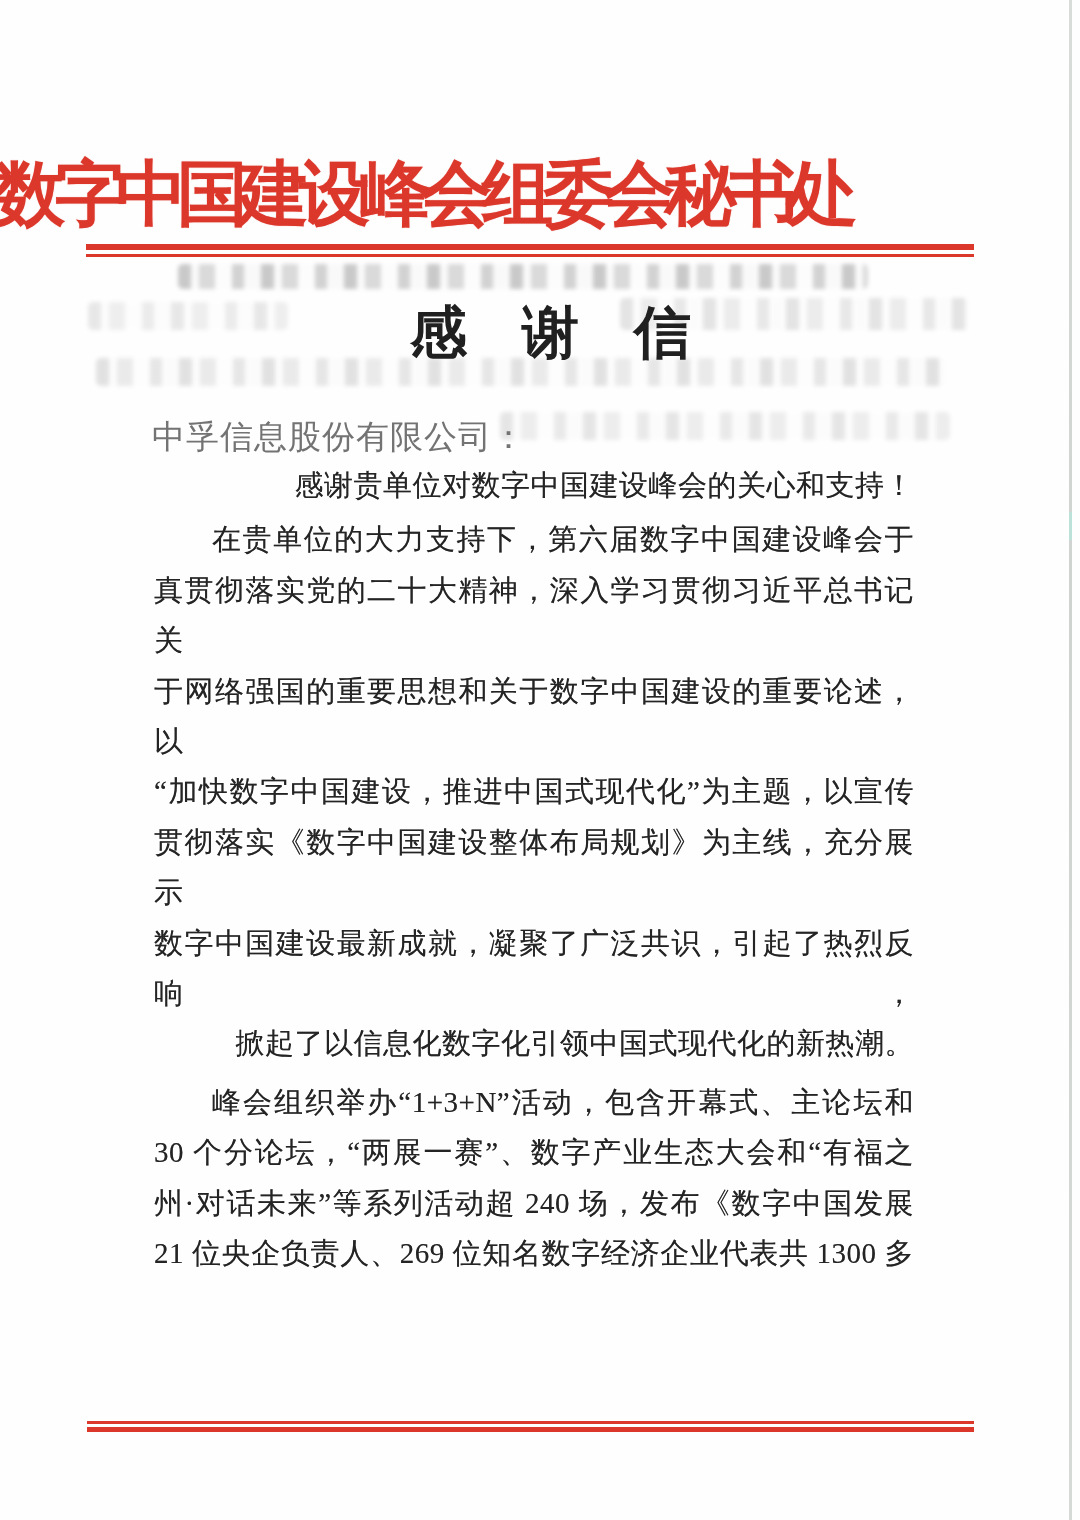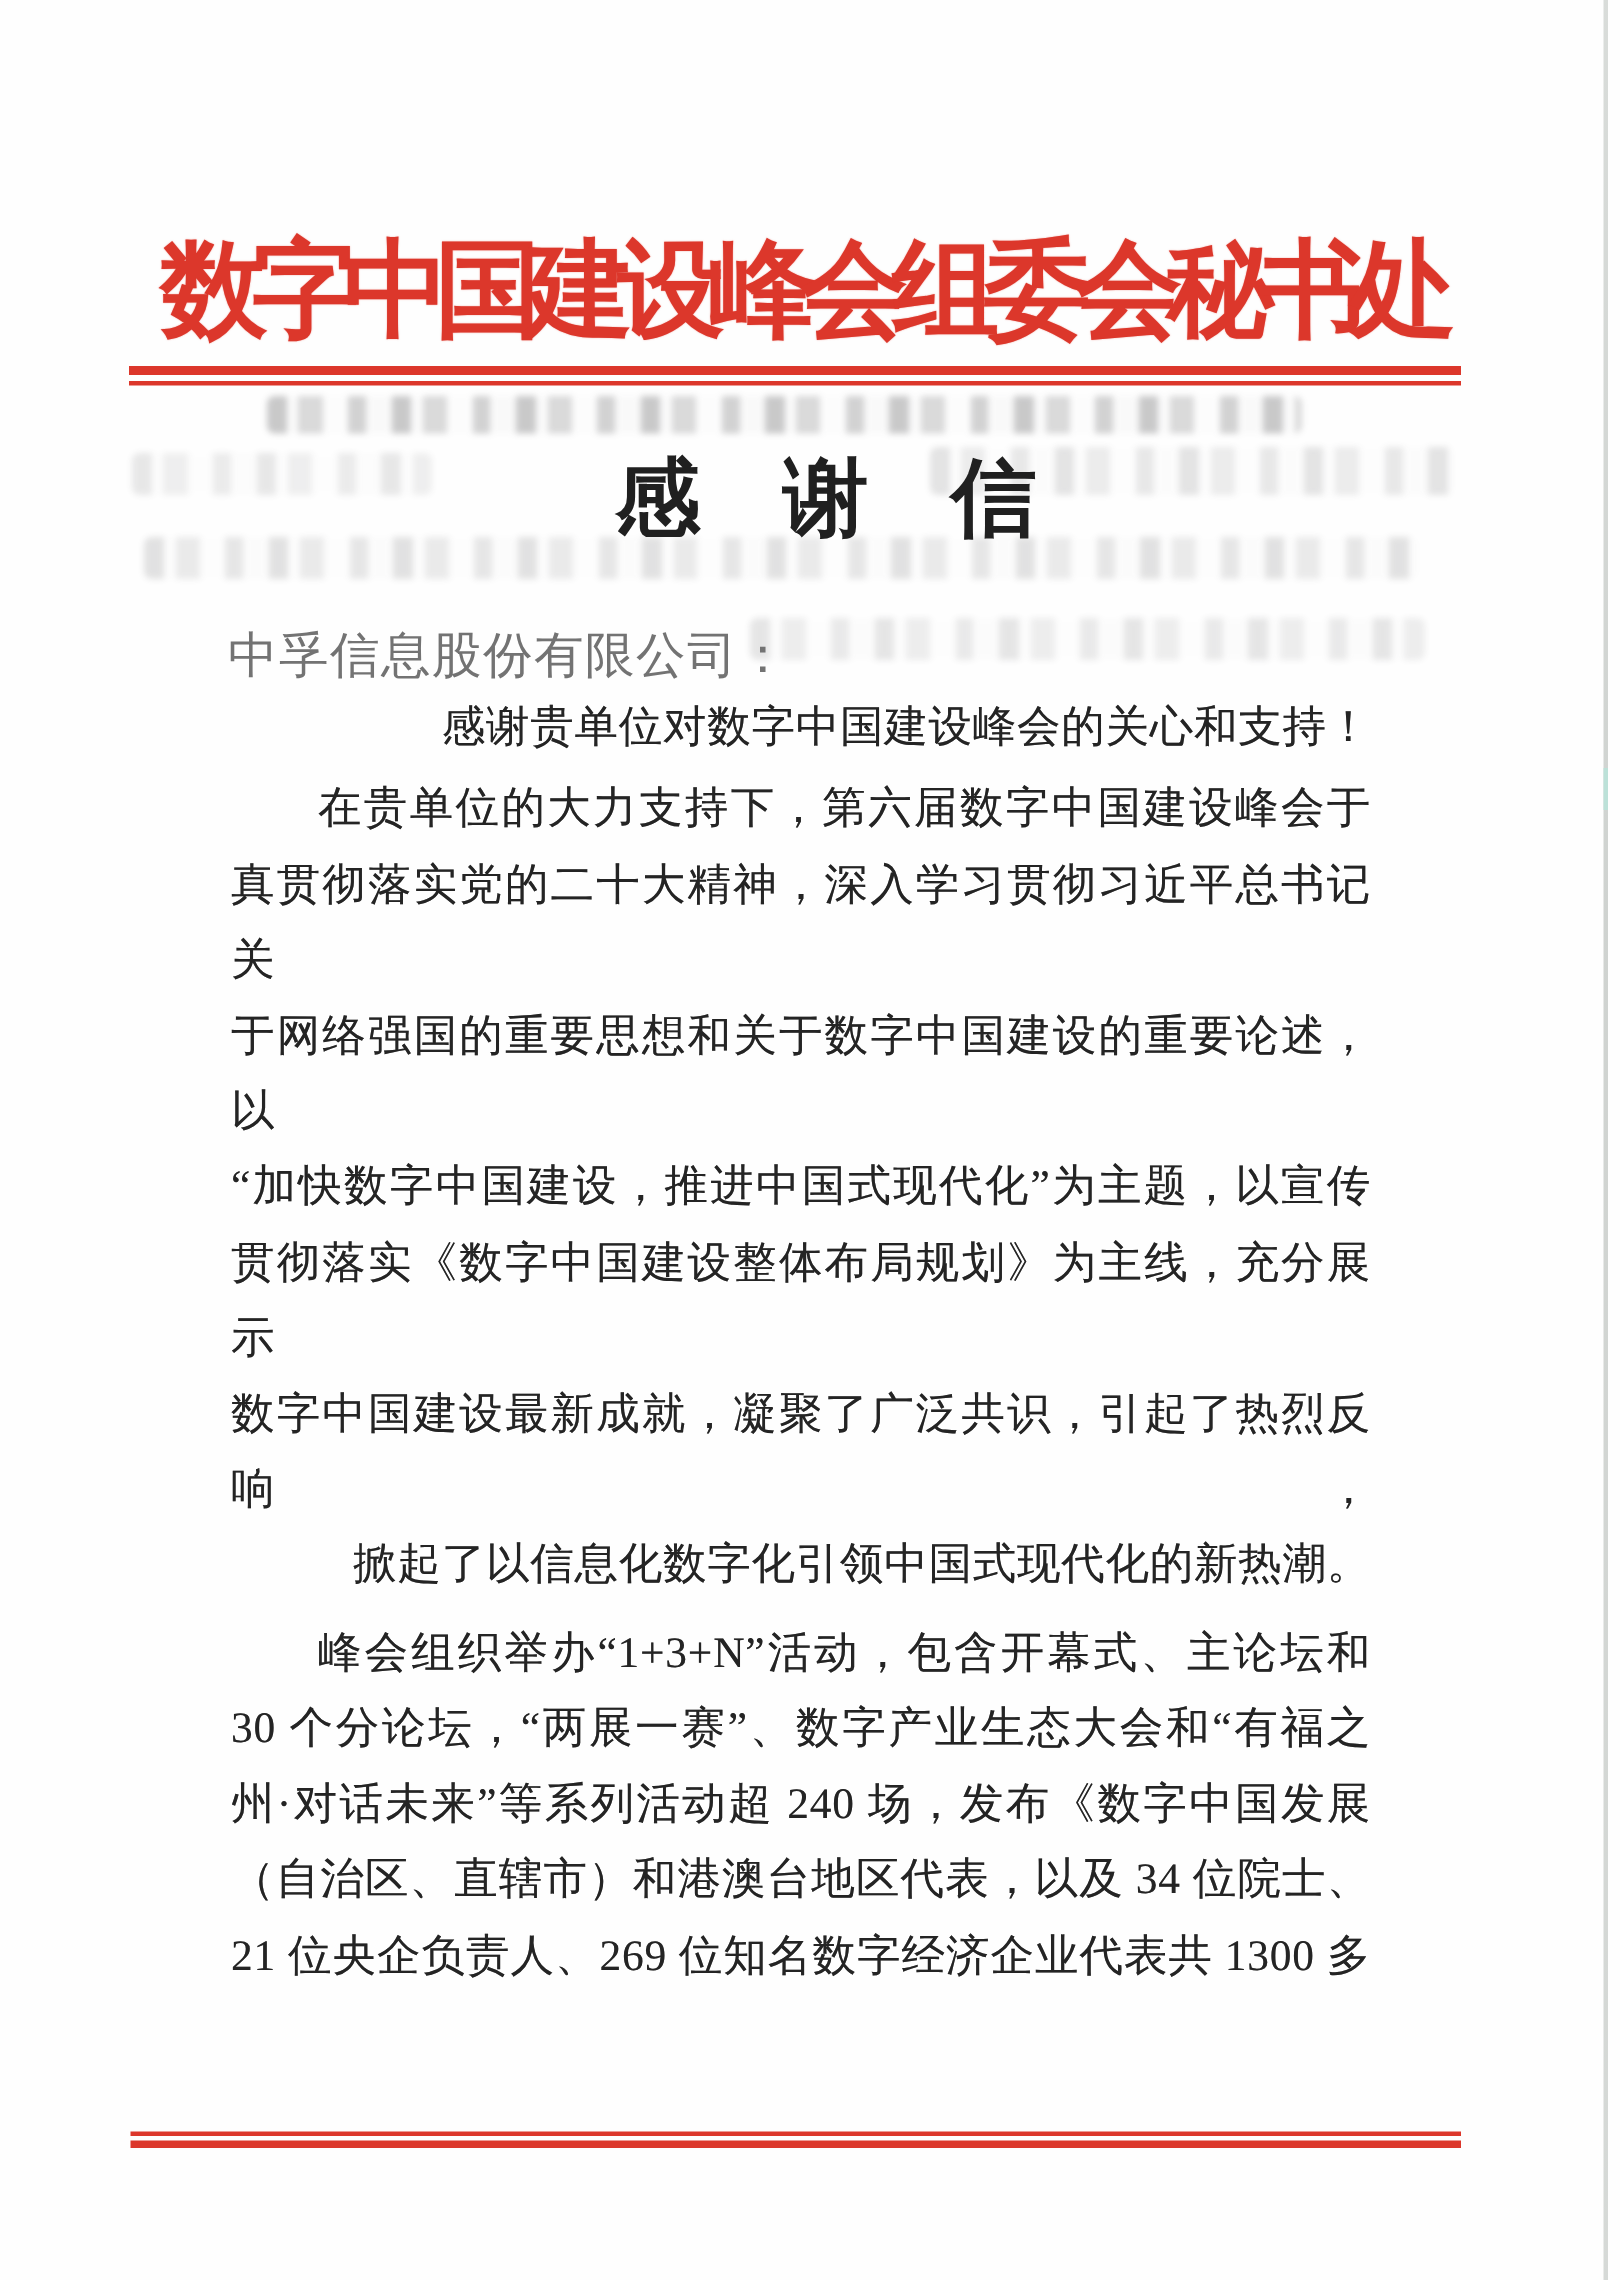--- a/index.html
+++ b/index.html
@@ -6,21 +6,21 @@
   .page{
     position:relative;
     width:1080px;height:1520px;
     background:#fefefe;
     overflow:hidden;
     font-family:"Liberation Serif","DejaVu Serif",serif;
   }
   
   .letterhead{
     position:absolute;top:157px;left:0;width:1080px;
-    text-align:center;line-height:1.05;
+    line-height:1.05;
     white-space:nowrap;
   }
   .letterhead .lh-inner{
     display:inline-block;
     font-size:71px;font-weight:900;
     letter-spacing:-10px;
     color:#dc372b;
     transform:translateX(-6px);
     text-shadow:0 0 1px rgba(220,55,43,.55);
   }
@@ -112,21 +112,20 @@
         <div class="line just">于网络强国的重要思想和关于数字中国建设的重要论述，以</div>
         <div class="line just">“加快数字中国建设，推进中国式现代化”为主题，以宣传</div>
         <div class="line just">贯彻落实《数字中国建设整体布局规划》为主线，充分展示</div>
         <div class="line just">数字中国建设最新成就，凝聚了广泛共识，引起了热烈反响，</div>
         <div class="line">掀起了以信息化数字化引领中国式现代化的新热潮。</div>
       </div>
       <div class="para p3">
         <div class="line just">峰会组织举办“1+3+N”活动，包含开幕式、主论坛和</div>
         <div class="line just">30 个分论坛，“两展一赛”、数字产业生态大会和“有福之</div>
         <div class="line just">州·对话未来”等系列活动超 240 场，发布《数字中国发展</div>
-        <div class="line just">（自治区、直辖市）和港澳台地区代表，以及 34 位院士、</div>
         <div class="line just">21 位央企负责人、269 位知名数字经济企业代表共 1300 多</div>
       </div>
     </div>
 
   <div class="rule rule-bot-thin" style="background: rgb(220, 55, 43);"></div>
   <div class="rule rule-bot-thick" style="background: rgb(220, 55, 43);"></div>
 
   <div class="page-edge"></div>
   <div class="page-edge-teal"></div>
 </div>

